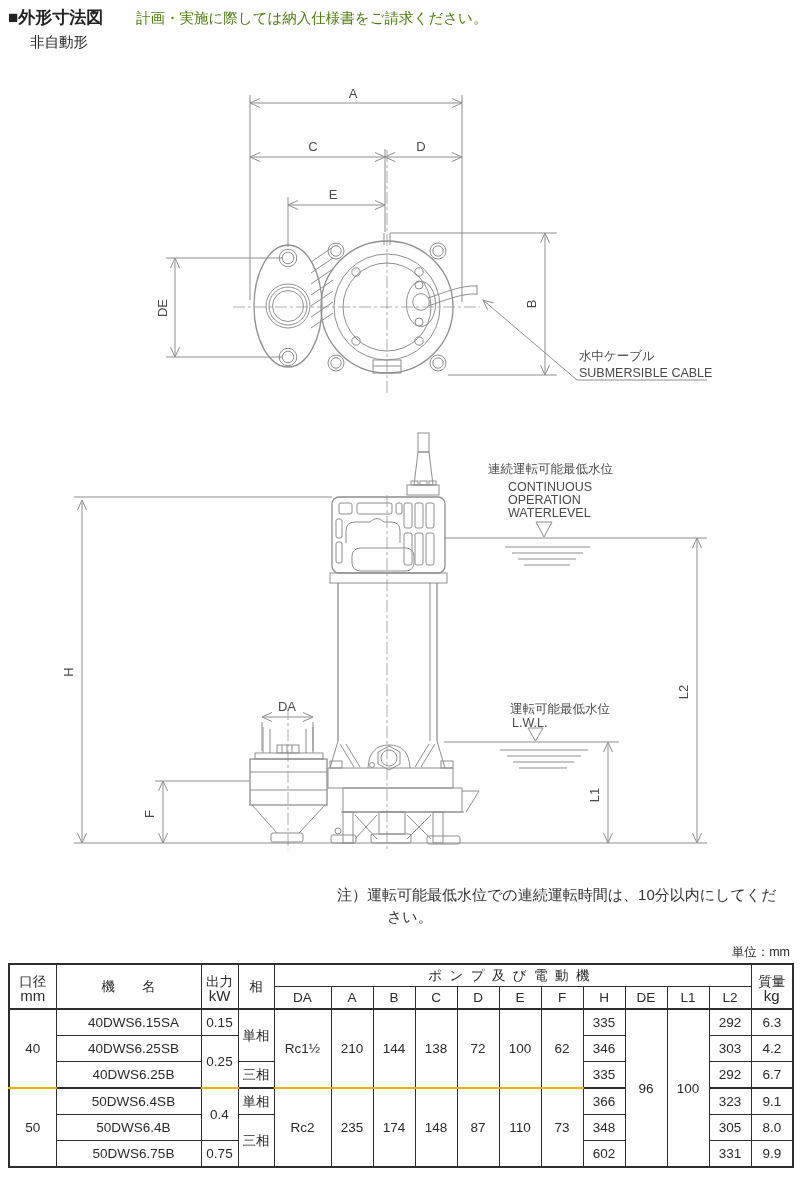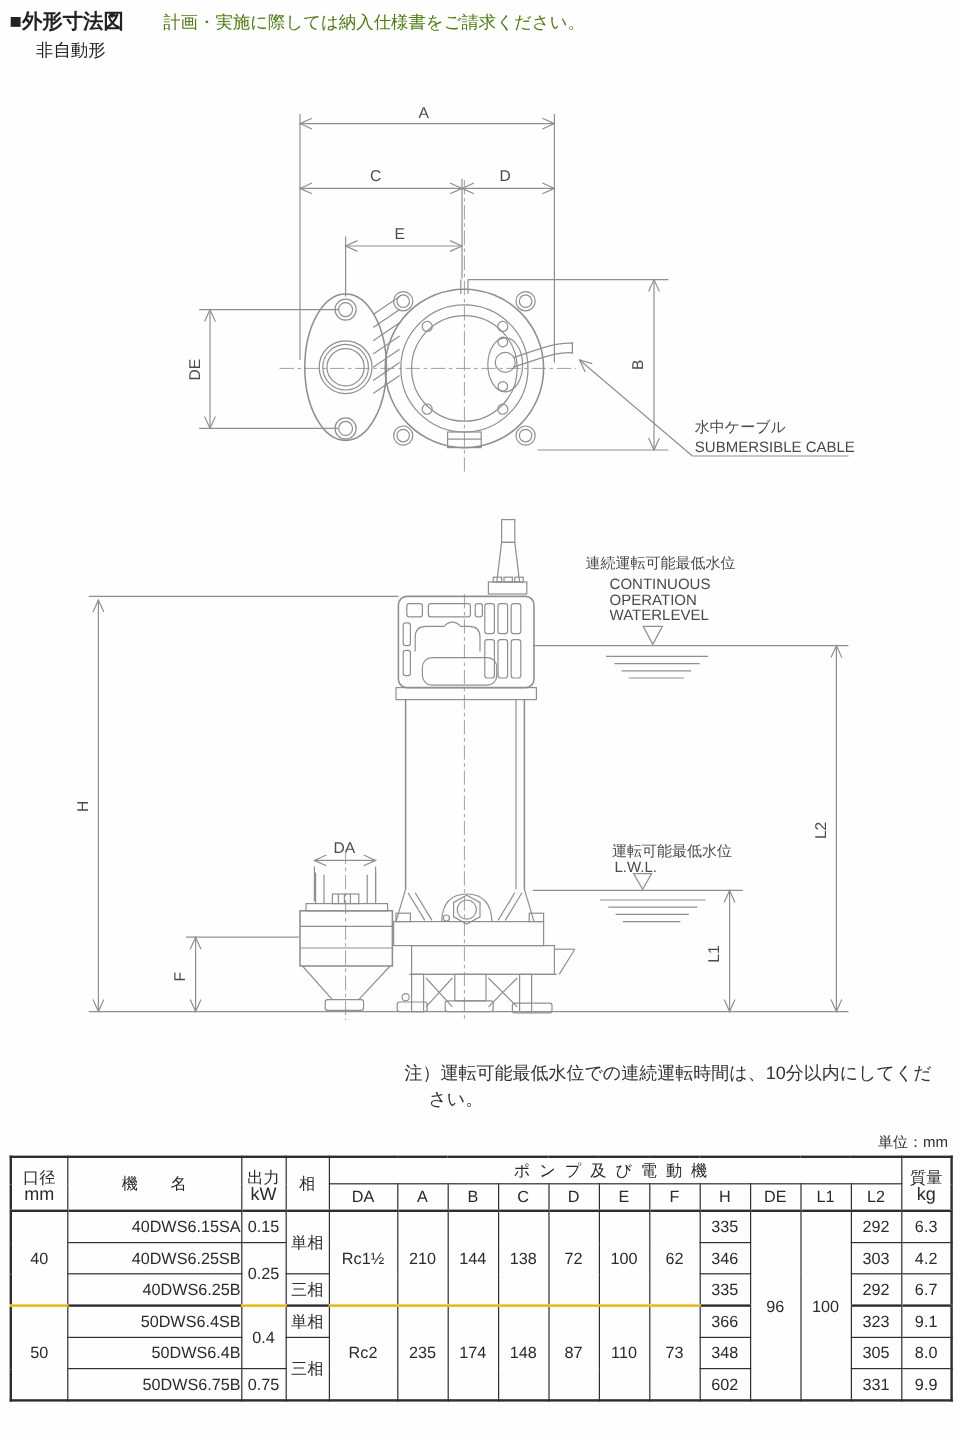--- a/index.html
+++ b/index.html
@@ -10,34 +10,34 @@
   #doc-subtitle{left:136px;top:9px;font-size:14.5px;color:#4d7c0f;}
   #variant-label{left:30px;top:33px;font-size:14.5px;color:#222;}
   svg{position:absolute;left:0;overflow:visible;}
   .dl{stroke:#8f8f8f;stroke-width:1;fill:none;}
   .dl2{stroke:#8f8f8f;stroke-width:1.3;fill:none;}
   .cl{stroke:#9b9b9b;stroke-width:0.8;fill:none;stroke-dasharray:12 3 3 3;}
   .dim{stroke:#8f8f8f;stroke-width:1;fill:none;}
   .dt{fill:#4a4a4a;font-size:13px;}
   .an{fill:#4a4a4a;font-size:12.5px;}
   #note-block{left:337px;top:884px;font-size:15px;line-height:22px;color:#333;}
-  #note-line2{margin-left:20px;}
+  #note-line2{margin-left:50px;}
   #unit-label{right:10px;top:944px;font-size:12.5px;color:#2e2e2e;}
   table#spec{position:absolute;left:8px;top:963px;border-collapse:collapse;table-layout:fixed;
              width:784px;font-size:13.5px;color:#2a2a2a;}
   #spec td,#spec th{border:1px solid #2e2e2e;padding:0;text-align:center;font-weight:normal;
                     overflow:hidden;white-space:nowrap;}
   #spec thead th{height:21px;border-bottom-width:1px;}
   #spec thead tr.hr2 th{border-bottom:2px solid #2e2e2e;}
   #spec thead th.span2{border-bottom:2px solid #2e2e2e;margin-top:25px;}
   #spec tbody td{height:25px;}
   #spec{border:2px solid #2e2e2e;}
   #spec .sm{font-size:15px;display:block;line-height:13px;}
   #spec .st{display:block;line-height:15px;margin-top:2px;}
-  #spec td.model{text-align:right;padding-left:10px;}
+  #spec td.model{text-align:center;padding-left:10px;}
   #spec .gsp{letter-spacing:0.55em;}
   #spec tr.g-end td{border-bottom:2px solid #2e2e2e;}
   #spec td.gb{border-bottom:2px solid #eab308;}
 </style>
 </head>
 <body>
 
 <div id="page">
 
   <div class="abs" id="doc-title">■外形寸法図</div>

